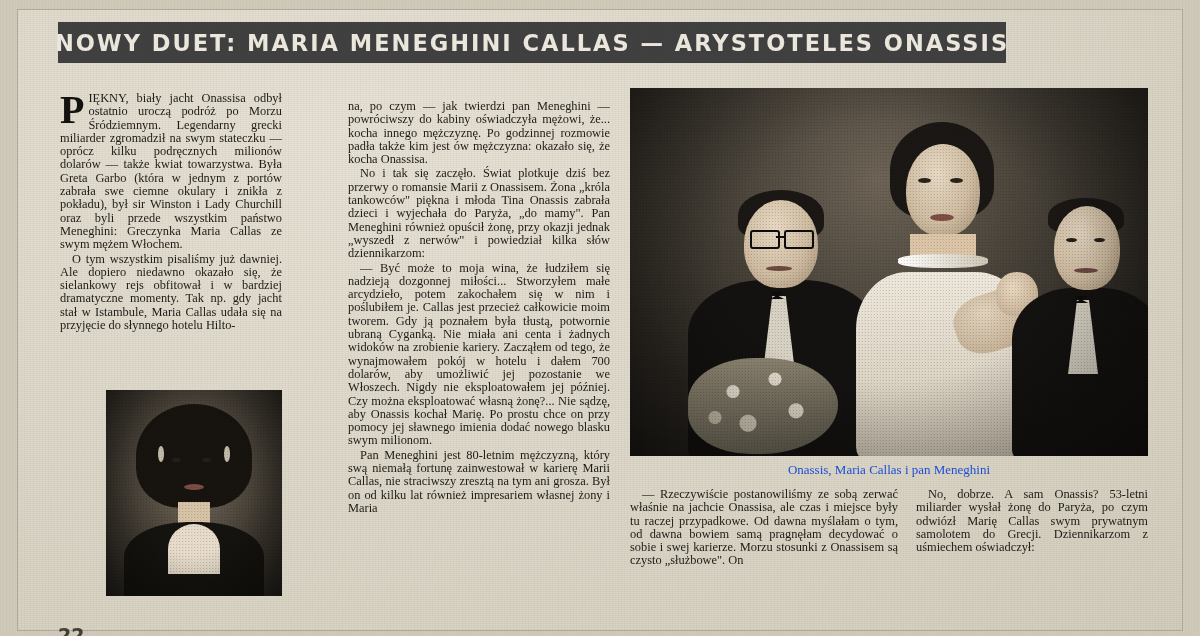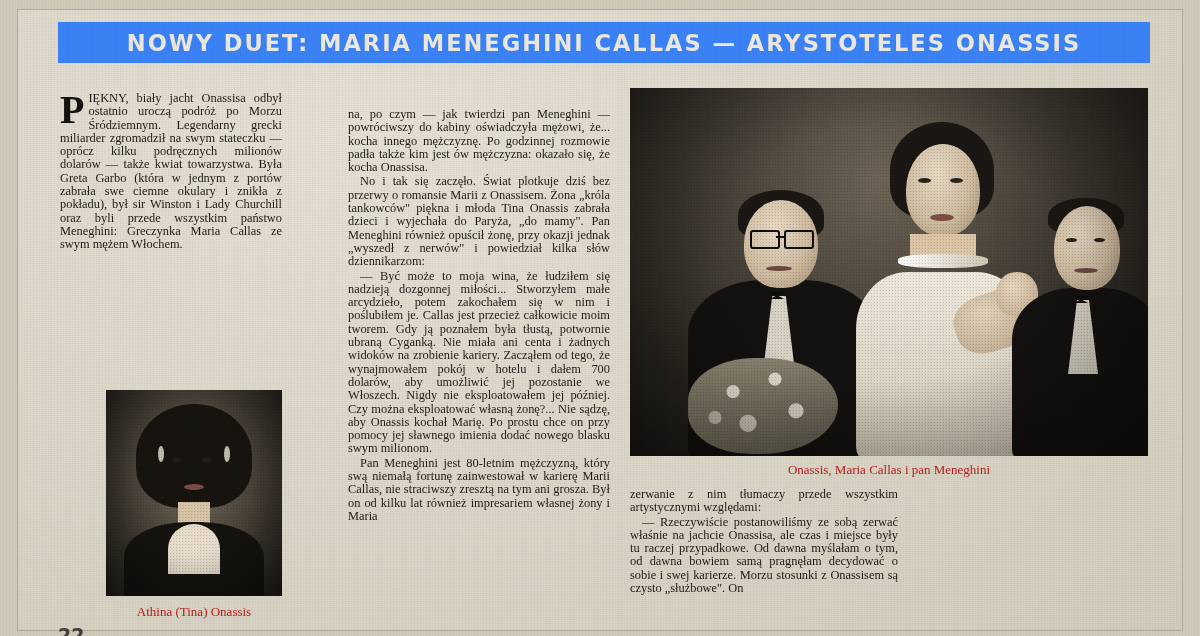--- a/index.html
+++ b/index.html
@@ -38,23 +38,23 @@
       repeating-linear-gradient(45deg, rgba(255,255,255,0.03) 0 2px, transparent 2px 5px);
     mix-blend-mode: multiply;
     opacity: .8;
   }
 
   
   .banner {
     position: absolute;
     left: 58px;
     top: 22px;
-    width: 1092px;
+    width: 948px;
     height: 41px;
-    background: #3b82f6;
+    background: #404040;
     display: flex;
     align-items: center;
     justify-content: center;
   }
   .banner-text {
     color: #ece8dd;
     font-family: "DejaVu Sans", sans-serif;
     font-weight: bold;
     font-size: 22.5px;
     letter-spacing: 2.0px;
@@ -71,21 +71,21 @@
     font-family: "Liberation Serif", serif;
     text-rendering: optimizeLegibility;
   }
   .col p {
     margin: 0 0 1px 0;
     text-indent: 12px;
   }
   .col p.noind { text-indent: 0; }
 
   #col1 { left: 60px; top: 92px; width: 222px; }
-  #col2 { left: 348px; top: 108px; width: 262px; }
+  #col2 { left: 348px; top: 100px; width: 262px; }
   #col3 { left: 630px; top: 488px; width: 268px; }
   #col4 { left: 916px; top: 488px; width: 232px; }
 
   
   .dropcap {
     float: left;
     font-family: "Liberation Serif", serif;
     font-weight: bold;
     font-size: 40px;
     line-height: 32px;
@@ -108,21 +108,21 @@
   #photo-athina {
     left: 106px;
     top: 390px;
     width: 176px;
     height: 206px;
   }
   .caption {
     position: absolute;
     font-family: "Liberation Serif", serif;
     font-size: 13px;
-    color: #b91c1c;
+    color: #1d4ed8;
     text-align: center;
   }
   #cap-main { left: 630px; top: 462px; width: 518px; }
   #cap-athina { left: 80px; top: 604px; width: 228px; }
 
   .pagenum {
     position: absolute;
     left: 58px;
     top: 624px;
     font-family: "DejaVu Sans", sans-serif;
@@ -215,35 +215,36 @@
 
 <div class="page">
   <div class="paper"></div>
 
   <div class="banner">
     <div class="banner-text">NOWY DUET: MARIA MENEGHINI CALLAS — ARYSTOTELES ONASSIS</div>
   </div>
 
   <div class="col" id="col1">
     <p class="noind"><span class="dropcap">P</span><span>IĘKNY, biały jacht Onassisa odbył ostatnio uroczą podróż po Morzu Śródziemnym. Legendarny grecki miliarder zgromadził na swym stateczku — oprócz kilku podręcznych milionów dolarów — także kwiat towarzystwa. Była Greta Garbo (która w jednym z portów zabrała swe ciemne okulary i znikła z pokładu), był sir Winston i Lady Churchill oraz byli przede wszystkim państwo Meneghini: Greczynka Maria Callas ze swym mężem Włochem.</span></p>
+    <p>O tym wszystkim pisaliśmy już dawniej. Ale dopiero niedawno okazało się, że sielankowy rejs obfitował i w bardziej dramatyczne momenty. Tak np. gdy jacht stał w Istambule, Maria Callas udała się na przyjęcie do słynnego hotelu Hilto-</p>
   </div>
 
   <div class="col" id="col2">
     <p class="noind">na, po czym — jak twierdzi pan Meneghini — powróciwszy do kabiny oświadczyła mężowi, że... kocha innego mężczyznę. Po godzinnej rozmowie padła także kim jest ów mężczyzna: okazało się, że kocha Onassisa.</p>
     <p>No i tak się zaczęło. Świat plotkuje dziś bez przerwy o romansie Marii z Onassisem. Żona „króla tankowców" piękna i młoda Tina Onassis zabrała dzieci i wyjechała do Paryża, „do mamy". Pan Meneghini również opuścił żonę, przy okazji jednak „wyszedł z nerwów" i powiedział kilka słów dziennikarzom:</p>
     <p>— Być może to moja wina, że łudziłem się nadzieją dozgonnej miłości... Stworzyłem małe arcydzieło, potem zakochałem się w nim i poślubiłem je. Callas jest przecież całkowicie moim tworem. Gdy ją poznałem była tłustą, potwornie ubraną Cyganką. Nie miała ani centa i żadnych widoków na zrobienie kariery. Zacząłem od tego, że wynajmowałem pokój w hotelu i dałem 700 dolarów, aby umożliwić jej pozostanie we Włoszech. Nigdy nie eksploatowałem jej później. Czy można eksploatować własną żonę?... Nie sądzę, aby Onassis kochał Marię. Po prostu chce on przy pomocy jej sławnego imienia dodać nowego blasku swym milionom.</p>
     <p>Pan Meneghini jest 80-letnim mężczyzną, który swą niemałą fortunę zainwestował w karierę Marii Callas, nie straciwszy zresztą na tym ani grosza. Był on od kilku lat również impresariem własnej żony i Maria</p>
   </div>
 
   <div class="col" id="col3">
-    <p class="noind">zerwanie z nim tłumaczy przede wszystkim artystycznymi względami:</p>
     <p>— Rzeczywiście postanowiliśmy ze sobą zerwać właśnie na jachcie Onassisa, ale czas i miejsce były tu raczej przypadkowe. Od dawna myślałam o tym, od dawna bowiem samą pragnęłam decydować o sobie i swej karierze. Morzu stosunki z Onassisem są czysto „służbowe". On</p>
   </div>
 
   <div class="col" id="col4">
+    <p>No, dobrze. A sam Onassis? 53-letni miliarder wysłał żonę do Paryża, po czym odwiózł Marię Callas swym prywatnym samolotem do Grecji. Dziennikarzom z uśmiechem oświadczył:</p>
   </div>
 
   <div class="photo" id="photo-main">
     <div class="mono-bg"></div>
 
     <div class="figure" style="left:58px; top:96px; width:190px; height:272px;">
       <div class="suit" style="left:0; top:96px; width:190px; height:180px;"></div>
       <div class="shirt" style="left:74px; top:112px; width:34px; height:84px; clip-path:polygon(30% 0,70% 0,100% 100%,0 100%);"></div>
       <div class="bowtie" style="left:82px; top:108px;"></div>
       <div class="hair" style="left:50px; top:6px; width:86px; height:50px;"></div>
@@ -293,18 +294,17 @@
     <div class="a-eye" style="left:96px; top:68px;"></div>
     <div class="a-mouth"></div>
     <div class="a-neck"></div>
     <div class="a-body"></div>
     <div class="a-chest"></div>
     <div style="position:absolute;left:52px;top:56px;width:6px;height:16px;background:#efe6d2;border-radius:50%;opacity:.8;"></div>
     <div style="position:absolute;left:118px;top:56px;width:6px;height:16px;background:#efe6d2;border-radius:50%;opacity:.8;"></div>
     <div class="hdots"></div>
     <div class="vignette"></div>
   </div>
-  <div class="caption" id="cap-athina">Athina (Tina) Onassis</div>
 
   <div class="pagenum">22</div>
 
   <div class="grain"></div>
 </div>
 
 </body></html>

